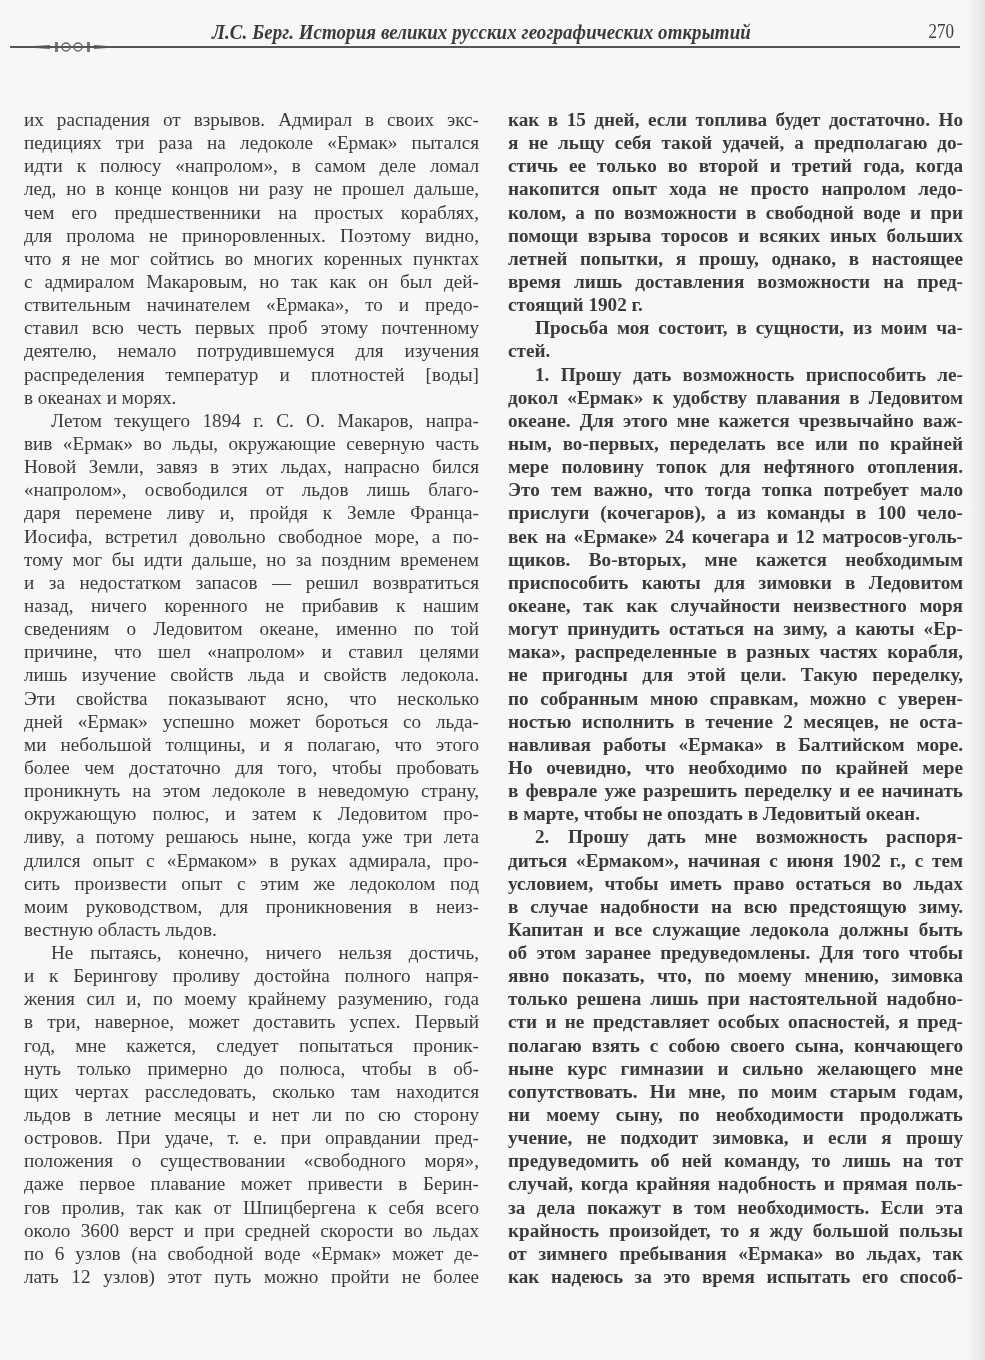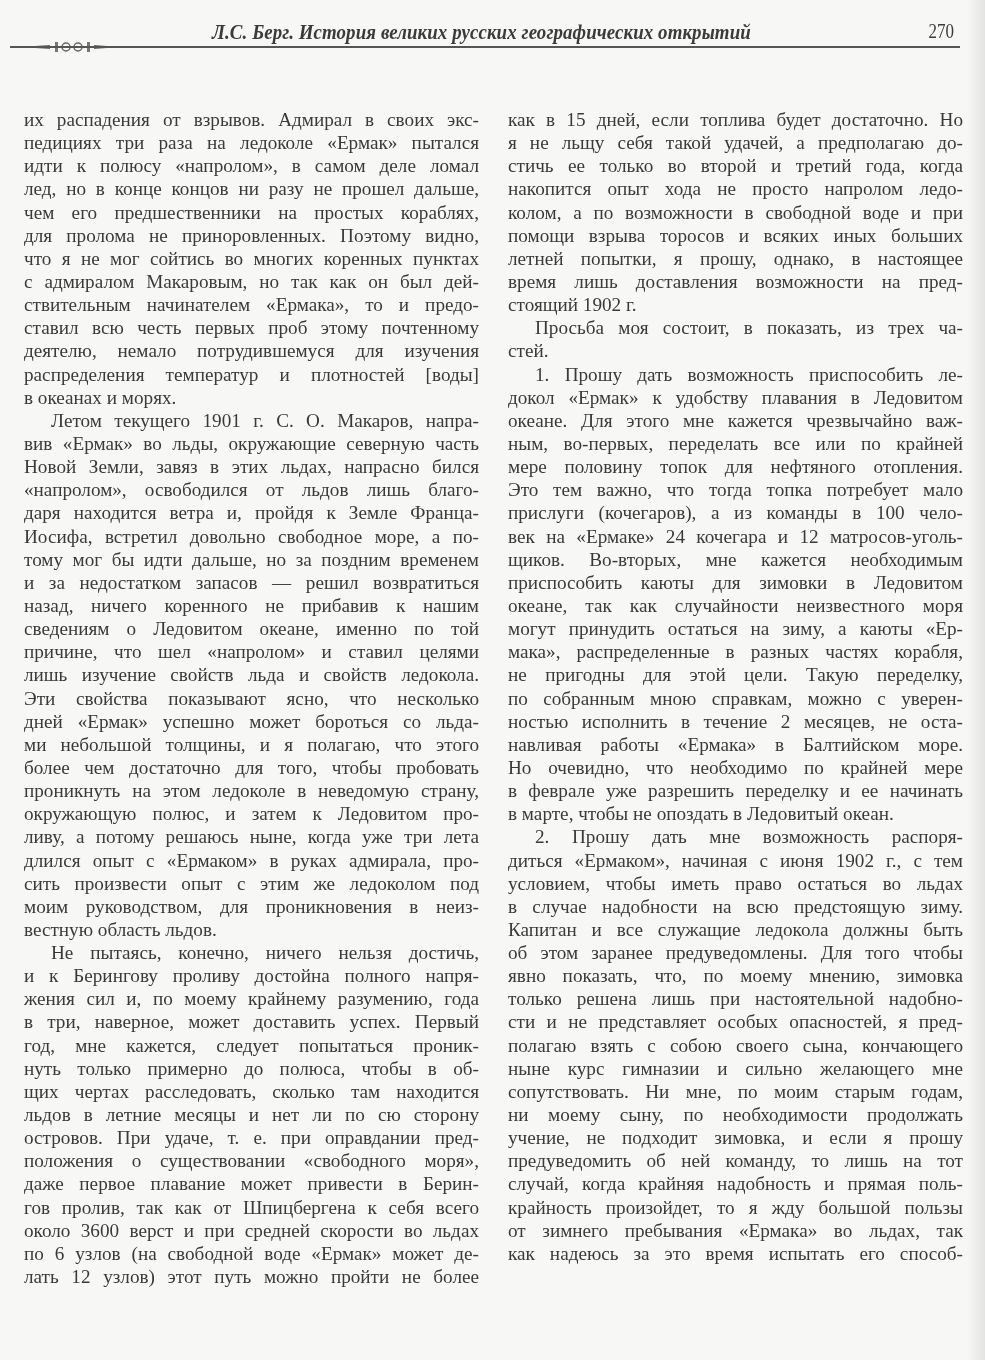--- a/index.html
+++ b/index.html
@@ -36,21 +36,21 @@
   .ornament {
     position: absolute; left: 10px; top: 20px; width: 110px; height: 18px;
   }
   .column {
     position: absolute; top: 72px; width: 455px;
     font-size: 19.2px; line-height: 23.15px;
     text-align: justify;
     margin-top: 36px;
   }
   .col-left { left: 24px; }
-  .col-right { left: 508px; }
+  .col-right { left: 508px; font-weight: bold; }
   .line {
     display: block; white-space: nowrap;
     text-align-last: justify;
     height: 23.15px; overflow: visible;
   }
   .line.last { text-align-last: left; }
   .line.indent { padding-left: 27px; }
 </style>
 </head>
 <body>
@@ -79,25 +79,25 @@
     <span class="line">лед, но в конце концов ни разу не прошел дальше,</span>
     <span class="line">чем его предшественники на простых кораблях,</span>
     <span class="line">для пролома не приноровленных. Поэтому видно,</span>
     <span class="line">что я не мог сойтись во многих коренных пунктах</span>
     <span class="line">с адмиралом Макаровым, но так как он был дей-</span>
     <span class="line">ствительным начинателем «Ермака», то и предо-</span>
     <span class="line">ставил всю честь первых проб этому почтенному</span>
     <span class="line">деятелю, немало потрудившемуся для изучения</span>
     <span class="line">распределения температур и плотностей [воды]</span>
     <span class="line last">в океанах и морях.</span>
-    <span class="line indent">Летом текущего 1901 г. С. О. Макаров, напра-</span>
+    <span class="line indent">Летом текущего 1894 г. С. О. Макаров, напра-</span>
     <span class="line">вив «Ермак» во льды, окружающие северную часть</span>
     <span class="line">Новой Земли, завяз в этих льдах, напрасно бился</span>
     <span class="line">«напролом», освободился от льдов лишь благо-</span>
-    <span class="line">даря находится ветра и, пройдя к Земле Франца-</span>
+    <span class="line">даря перемене ливу и, пройдя к Земле Франца-</span>
     <span class="line">Иосифа, встретил довольно свободное море, а по-</span>
     <span class="line">тому мог бы идти дальше, но за поздним временем</span>
     <span class="line">и за недостатком запасов — решил возвратиться</span>
     <span class="line">назад, ничего коренного не прибавив к нашим</span>
     <span class="line">сведениям о Ледовитом океане, именно по той</span>
     <span class="line">причине, что шел «напролом» и ставил целями</span>
     <span class="line">лишь изучение свойств льда и свойств ледокола.</span>
     <span class="line">Эти свойства показывают ясно, что несколько</span>
     <span class="line">дней «Ермак» успешно может бороться со льда-</span>
     <span class="line">ми небольшой толщины, и я полагаю, что этого</span>
@@ -128,21 +128,21 @@
 <div class="column col-right">
     <span class="line">как в 15 дней, если топлива будет достаточно. Но</span>
     <span class="line">я не льщу себя такой удачей, а предполагаю до-</span>
     <span class="line">стичь ее только во второй и третий года, когда</span>
     <span class="line">накопится опыт хода не просто напролом ледо-</span>
     <span class="line">колом, а по возможности в свободной воде и при</span>
     <span class="line">помощи взрыва торосов и всяких иных больших</span>
     <span class="line">летней попытки, я прошу, однако, в настоящее</span>
     <span class="line">время лишь доставления возможности на пред-</span>
     <span class="line last">стоящий 1902 г.</span>
-    <span class="line indent">Просьба моя состоит, в показать, из трех ча-</span>
+    <span class="line indent">Просьба моя состоит, в сущности, из моим ча-</span>
     <span class="line last">стей.</span>
     <span class="line indent">1. Прошу дать возможность приспособить ле-</span>
     <span class="line">докол «Ермак» к удобству плавания в Ледовитом</span>
     <span class="line">океане. Для этого мне кажется чрезвычайно важ-</span>
     <span class="line">ным, во-первых, переделать все или по крайней</span>
     <span class="line">мере половину топок для нефтяного отопления.</span>
     <span class="line">Это тем важно, что тогда топка потребует мало</span>
     <span class="line">прислуги (кочегаров), а из команды в 100 чело-</span>
     <span class="line">век на «Ермаке» 24 кочегара и 12 матросов-уголь-</span>
     <span class="line">щиков. Во-вторых, мне кажется необходимым</span>
@@ -166,16 +166,17 @@
     <span class="line">явно показать, что, по моему мнению, зимовка</span>
     <span class="line">только решена лишь при настоятельной надобно-</span>
     <span class="line">сти и не представляет особых опасностей, я пред-</span>
     <span class="line">полагаю взять с собою своего сына, кончающего</span>
     <span class="line">ныне курс гимназии и сильно желающего мне</span>
     <span class="line">сопутствовать. Ни мне, по моим старым годам,</span>
     <span class="line">ни моему сыну, по необходимости продолжать</span>
     <span class="line">учение, не подходит зимовка, и если я прошу</span>
     <span class="line">предуведомить об ней команду, то лишь на тот</span>
     <span class="line">случай, когда крайняя надобность и прямая поль-</span>
+    <span class="line">за дела покажут в том необходимость. Если эта</span>
     <span class="line">крайность произойдет, то я жду большой пользы</span>
     <span class="line">от зимнего пребывания «Ермака» во льдах, так</span>
     <span class="line">как надеюсь за это время испытать его способ-</span>
   </div>
 
 </body></html>

